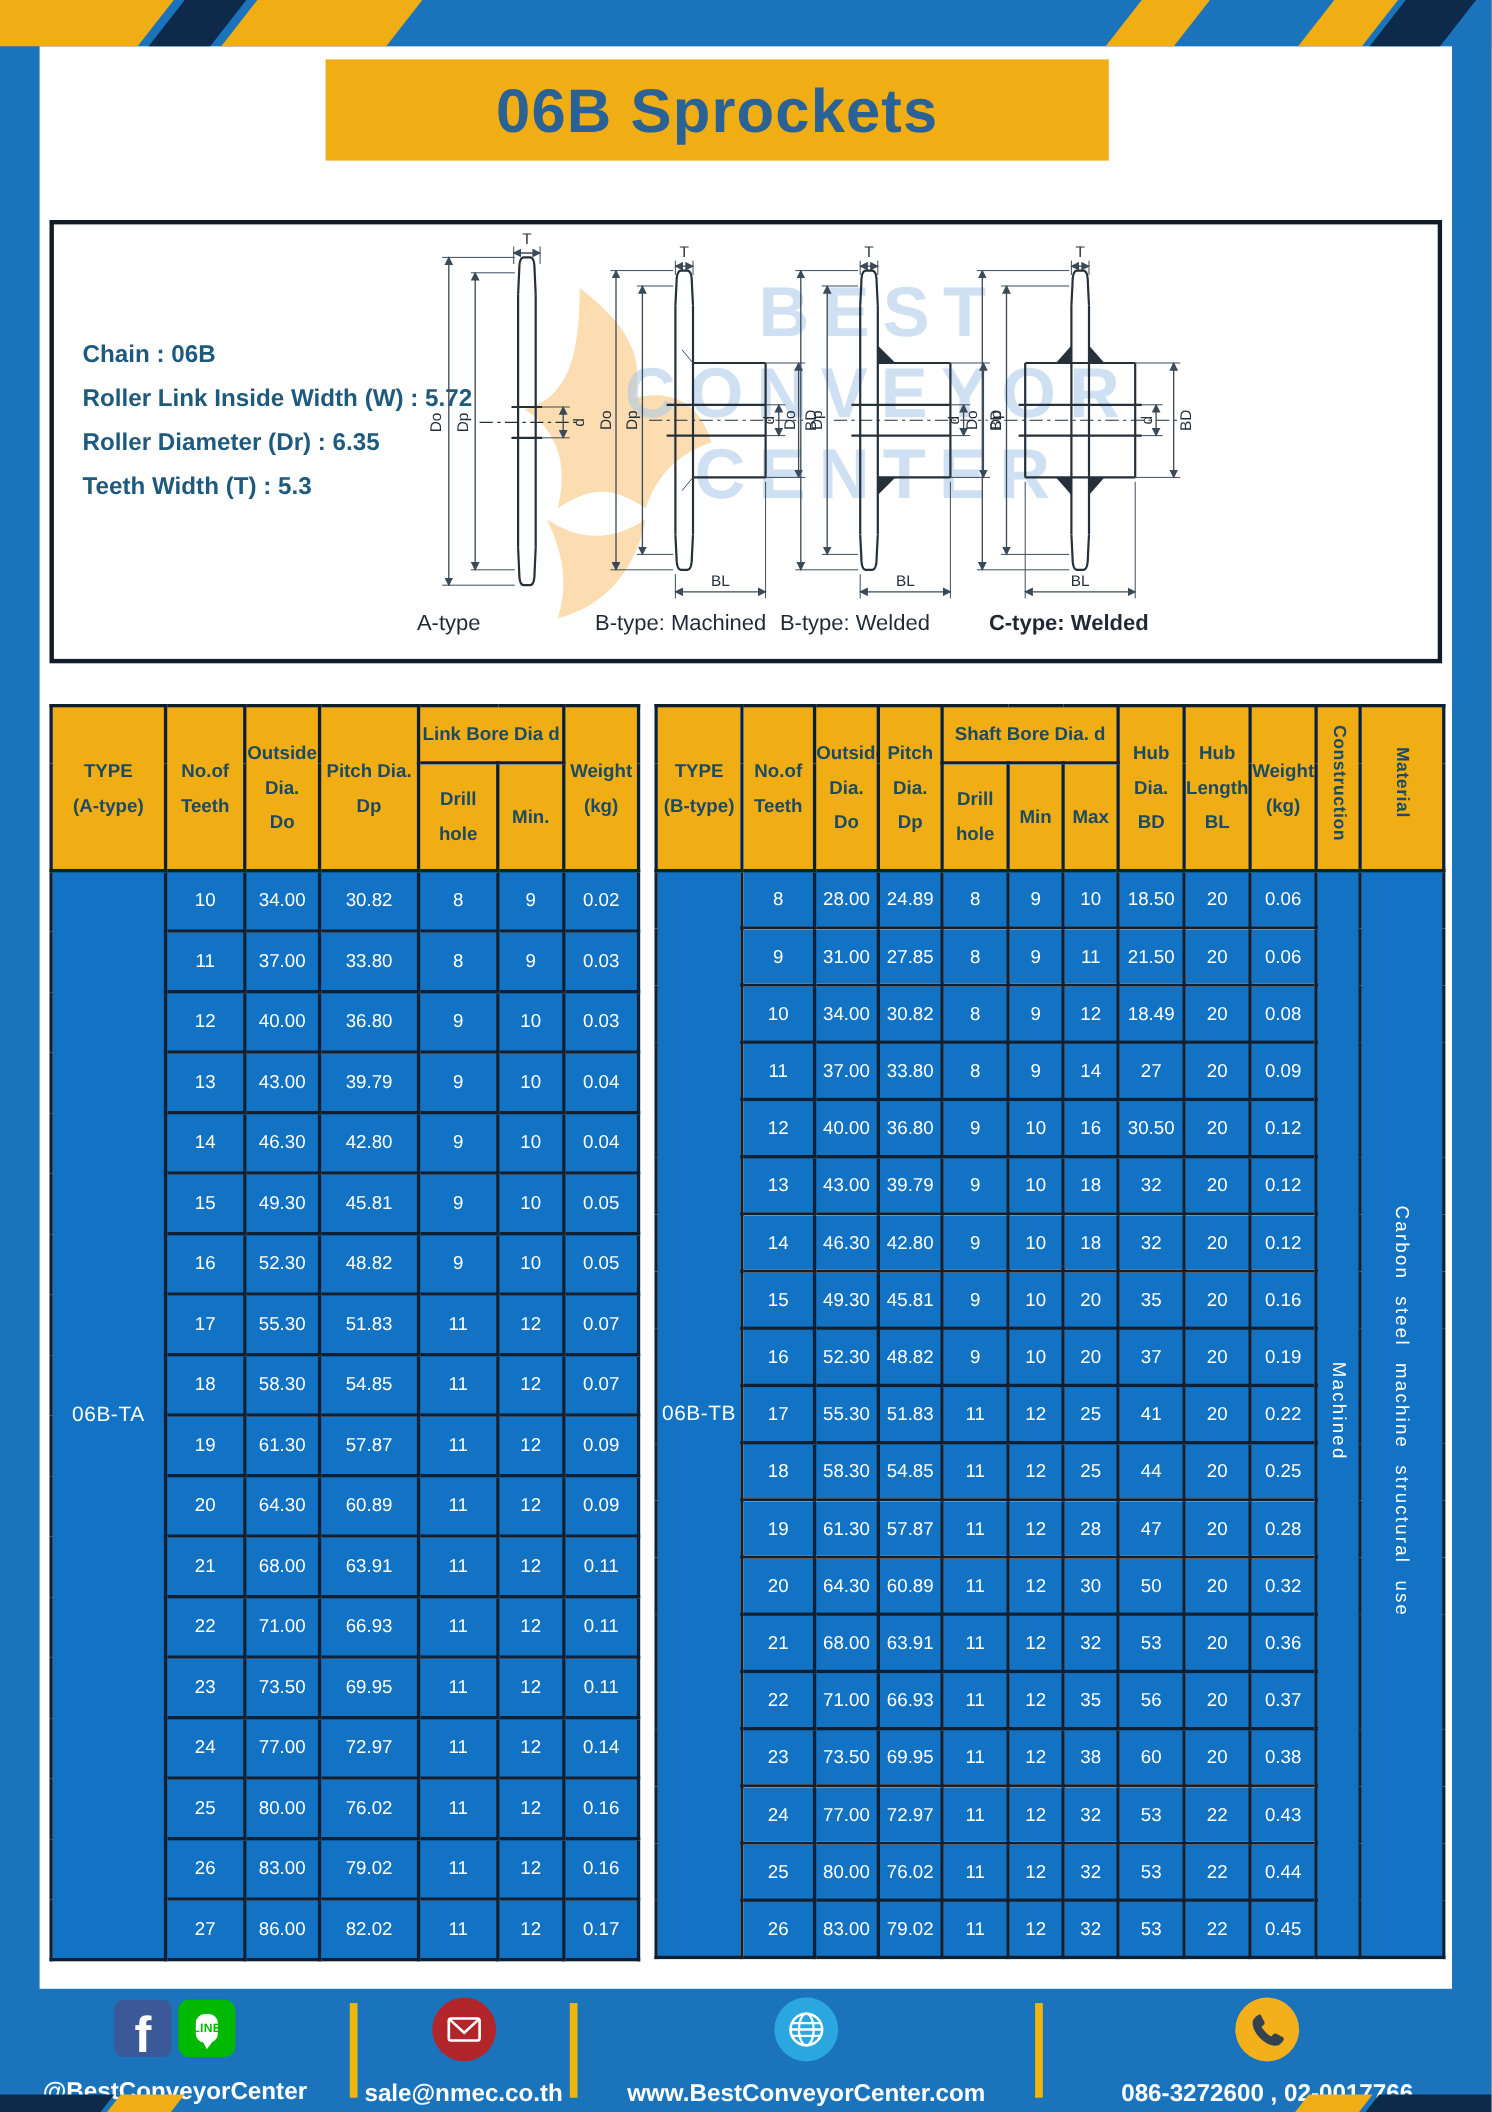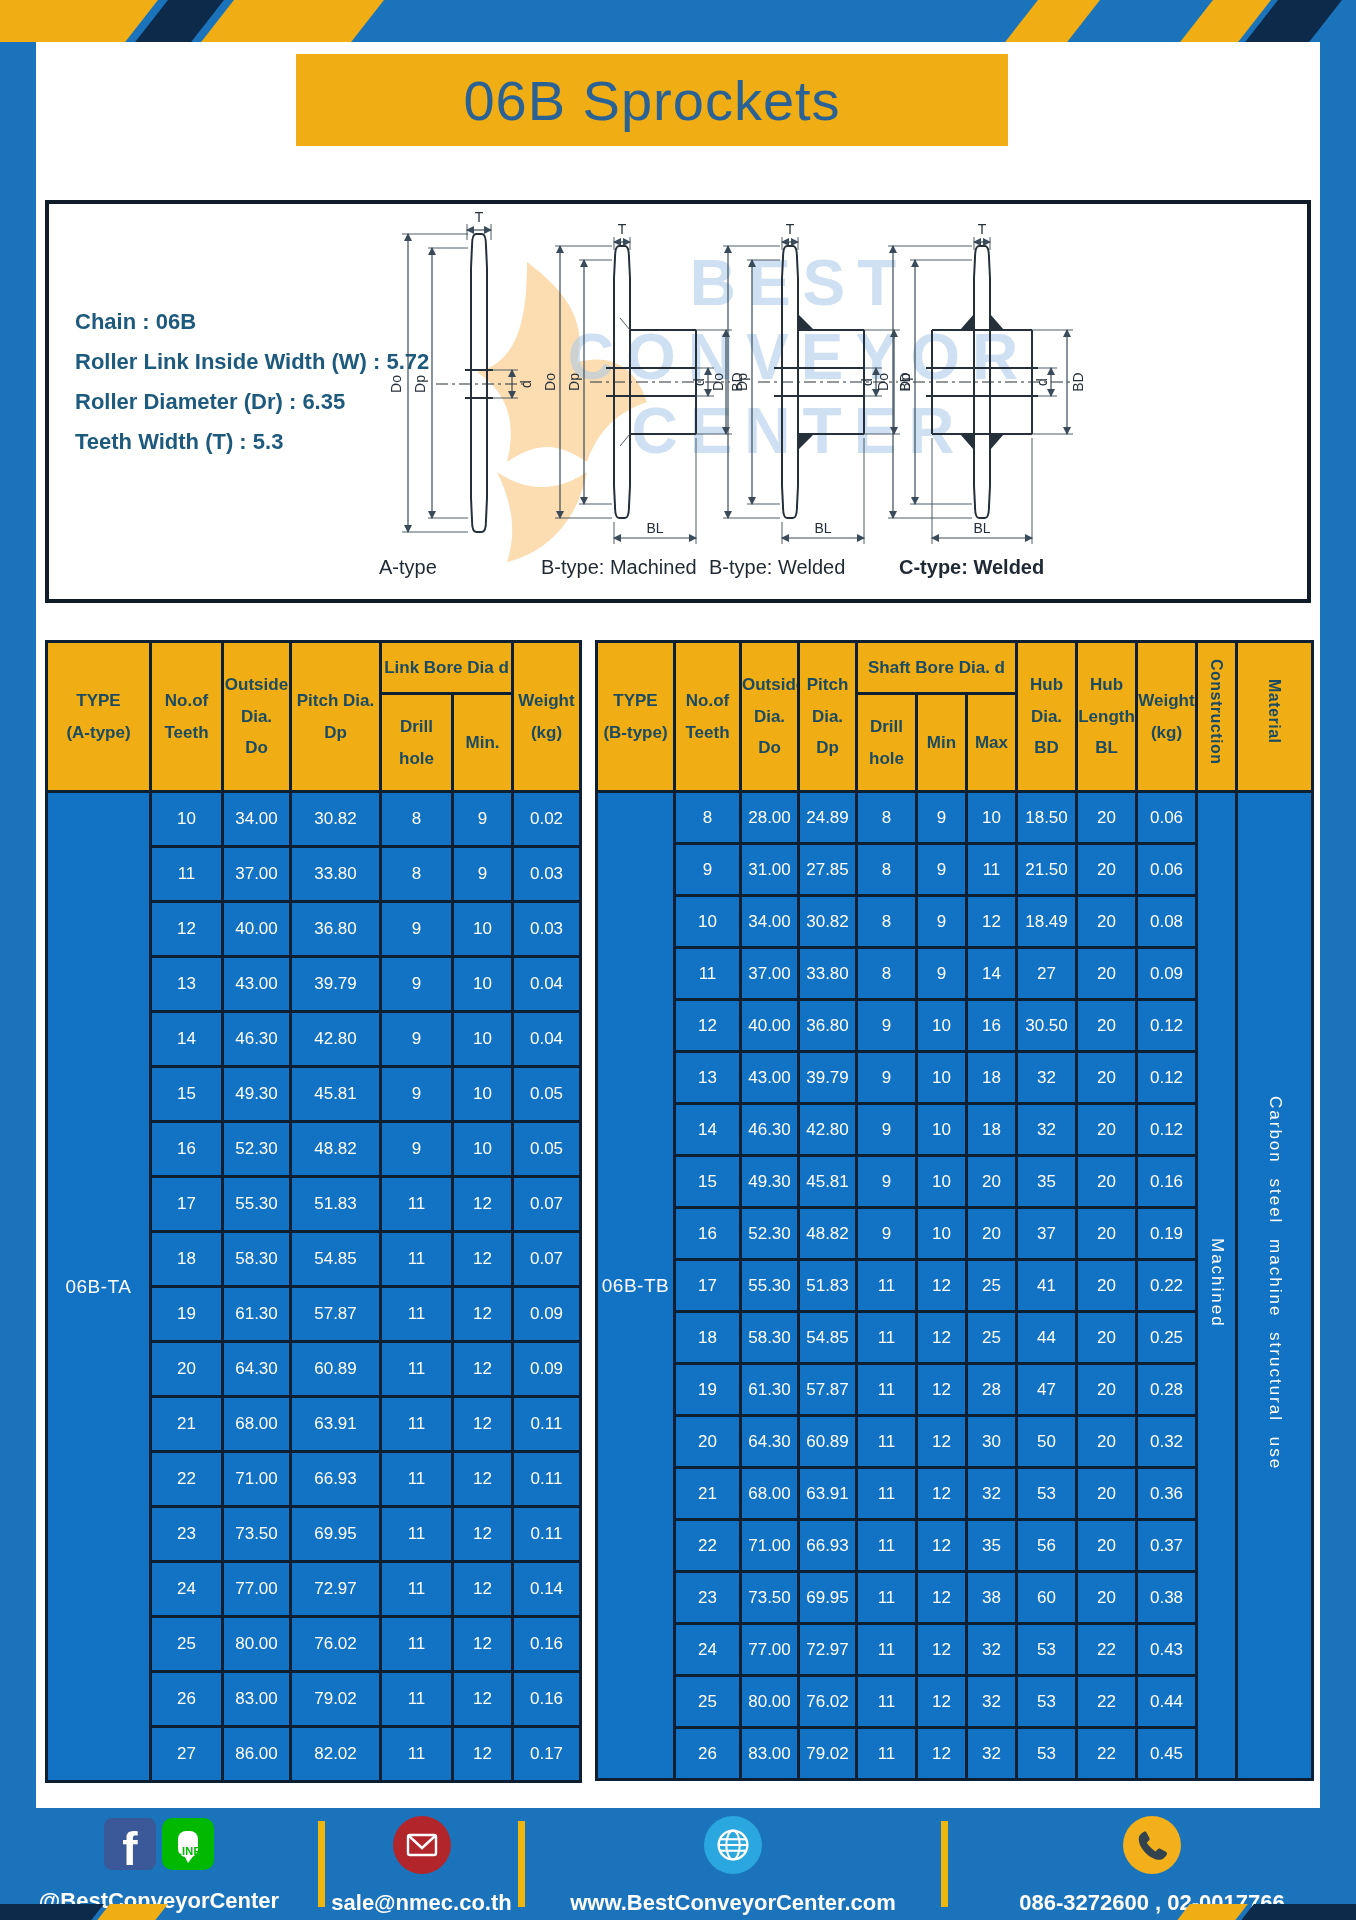--- a/index.html
+++ b/index.html
@@ -17,21 +17,21 @@
   .band{position:absolute;left:0;width:100%;overflow:hidden;background:var(--page_blue);}
   .band.top{top:0;height:42px;}
   .band.bottom{bottom:0;height:16px;background:transparent;}
   .stripe{position:absolute;top:-12px;height:70px;transform:skewX(-38deg);}
   .stripe.yellow{background:var(--header_yellow);}
   .stripe.navy{background:var(--stripe_navy);}
 
   
   .title-banner{position:absolute;left:296px;top:54px;width:712px;height:92px;
     background:var(--header_yellow);display:flex;align-items:center;justify-content:center;}
-  .title-banner h1{margin:4px;font-size:56px;font-weight:400;color:var(--title_blue);letter-spacing:1px;}
+  .title-banner h1{margin:4px;font-size:56px;font-weight:700;color:var(--title_blue);letter-spacing:1px;}
 
   
   .panel{position:absolute;left:45px;top:200px;width:1266px;height:403px;
     background:#fff;border:4px solid #101C28;}
   .panel-inner{position:relative;width:100%;height:100%;}
   .specs{position:absolute;left:26px;top:98px;color:var(--spec_teal);
     font-size:22px;font-weight:700;line-height:40px;white-space:nowrap;}
   .wm{position:absolute;left:430px;top:42px;width:640px;text-align:center;
     color:rgba(168,198,232,0.55);font-weight:800;pointer-events:none;}
   .wm div{font-size:64px;letter-spacing:12px;line-height:74px;}
@@ -69,21 +69,21 @@
     padding-top:8px;}
   .fsec .flabel{color:#fff;font-size:22px;font-weight:700;margin-top:16px;white-space:nowrap;}
   .fdiv{width:7px;height:86px;background:var(--footer_divider);align-self:center;}
   .ficons{display:flex;gap:6px;height:56px;align-items:center;}
   .fb-icon{width:52px;height:52px;background:#3B5998;border-radius:8px;color:#fff;
     font-size:46px;font-weight:700;display:flex;align-items:flex-end;justify-content:center;
     line-height:0.92;overflow:hidden;}
   .line-icon{width:52px;height:52px;background:#00B900;border-radius:10px;
     display:flex;align-items:center;justify-content:center;}
   .line-bubble{width:20px;height:26px;background:#fff;border-radius:8px;position:relative;
-    display:flex;align-items:flex-end;justify-content:center;}
+    display:flex;align-items:center;justify-content:center;}
   .line-bubble span{color:#00B900;font-size:11px;font-weight:700;letter-spacing:0.3px;}
   .line-bubble:after{content:"";position:absolute;left:6px;bottom:-6px;width:0;height:0;
     border-left:4px solid transparent;border-right:6px solid transparent;border-top:8px solid #fff;}
   .circle{width:58px;height:58px;border-radius:50%;display:flex;align-items:center;justify-content:center;}
   .circle.red{background:#B2252B;} .circle.cyan{background:#2AA7DF;} .circle.gold{background:#F3B01B;}
 </style>
 </head>
 <body>
 
 <div class="page">

